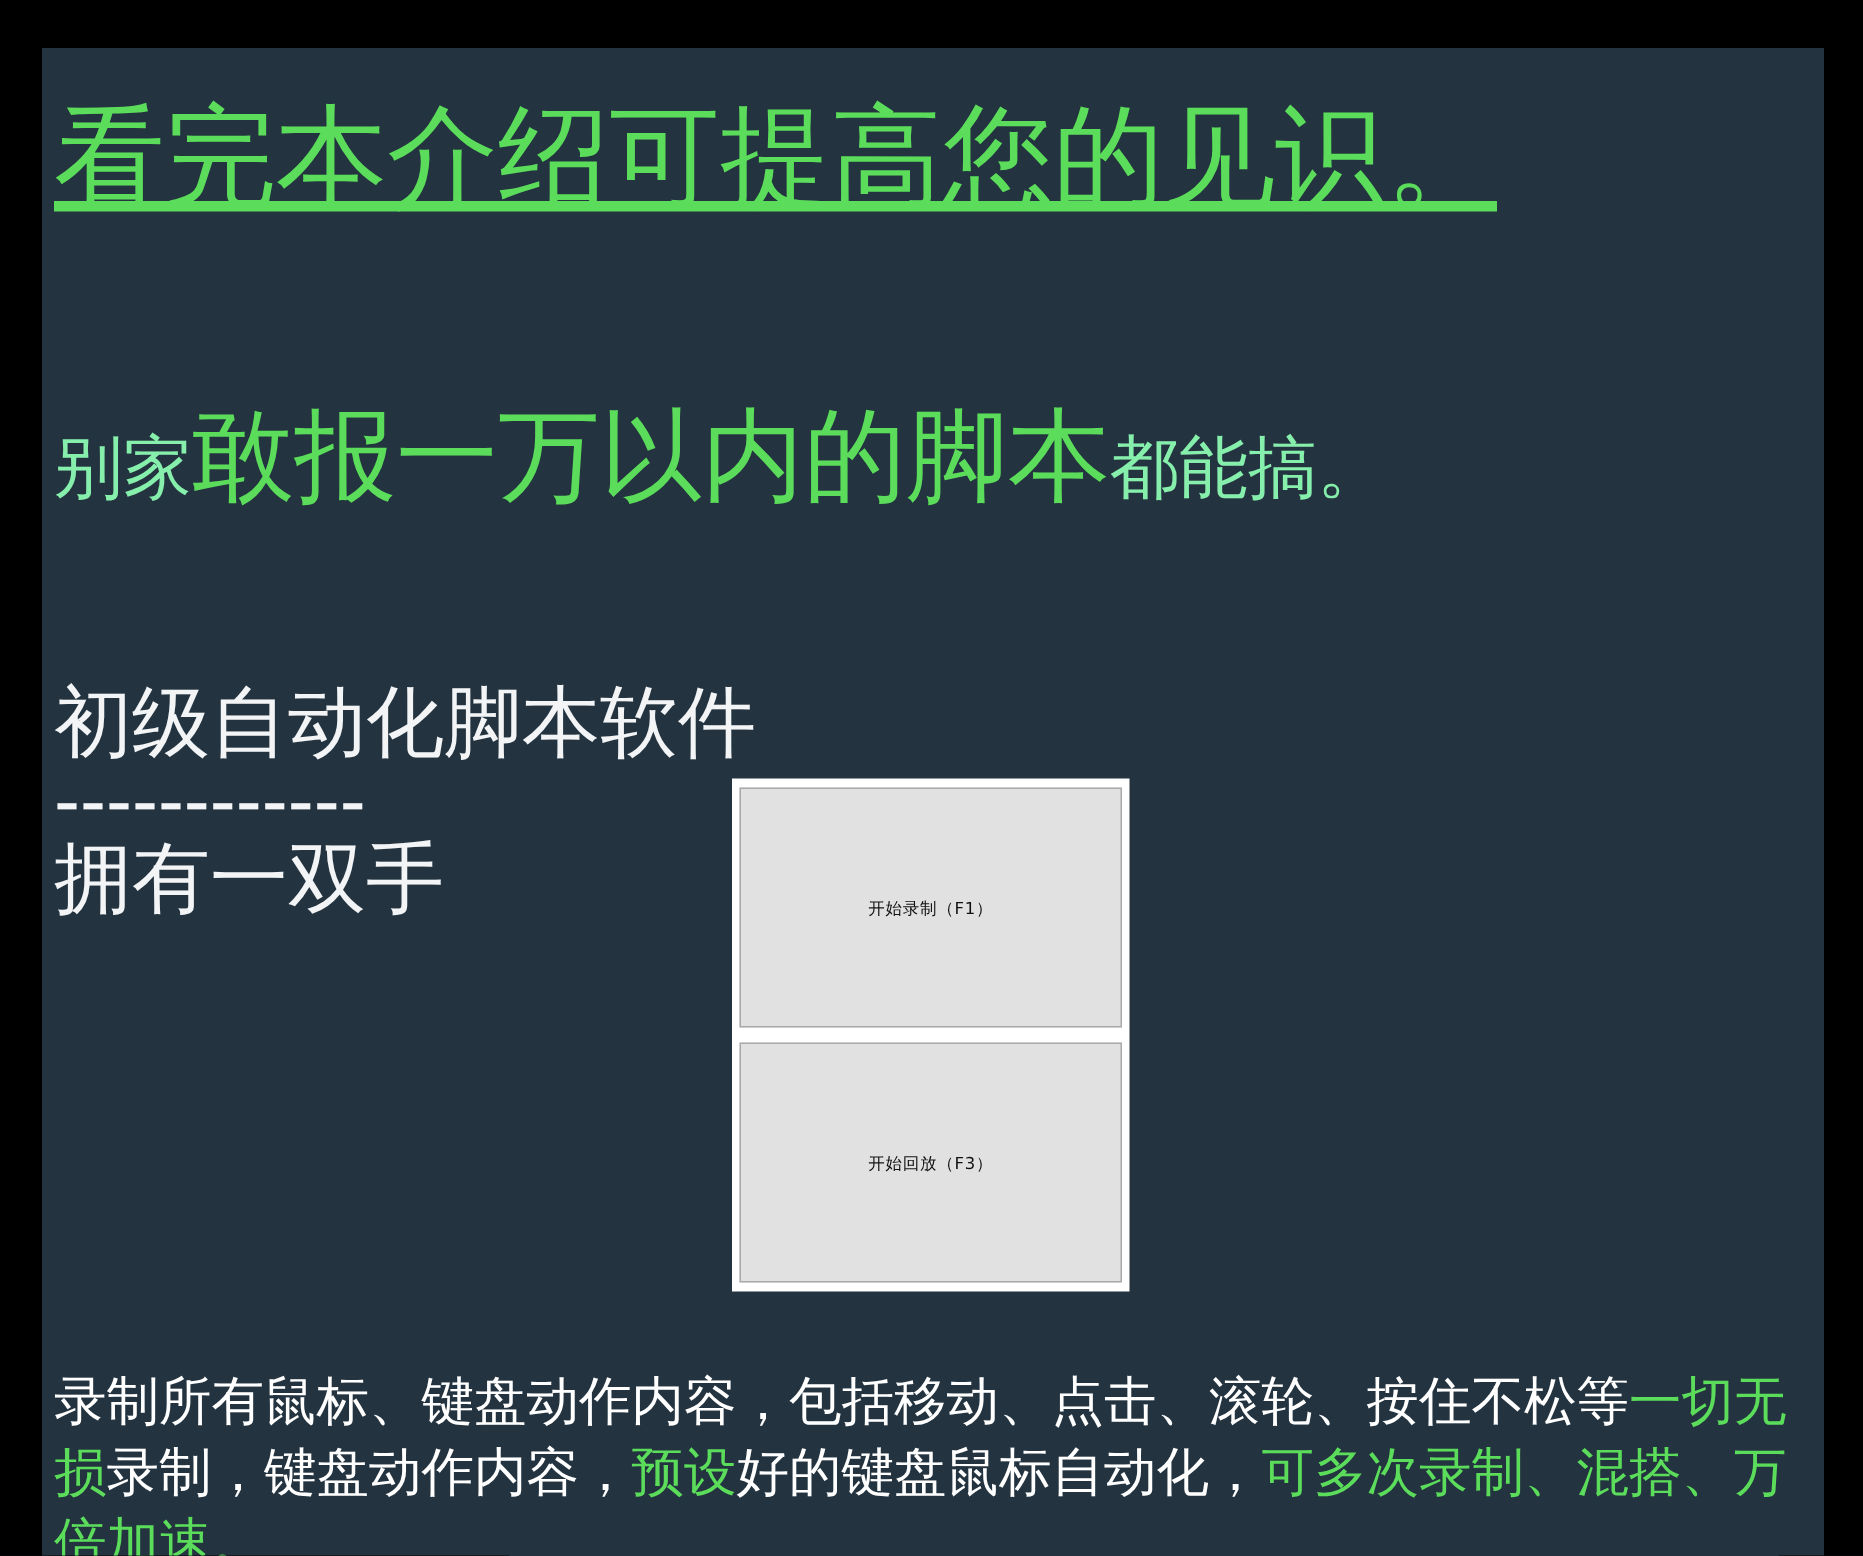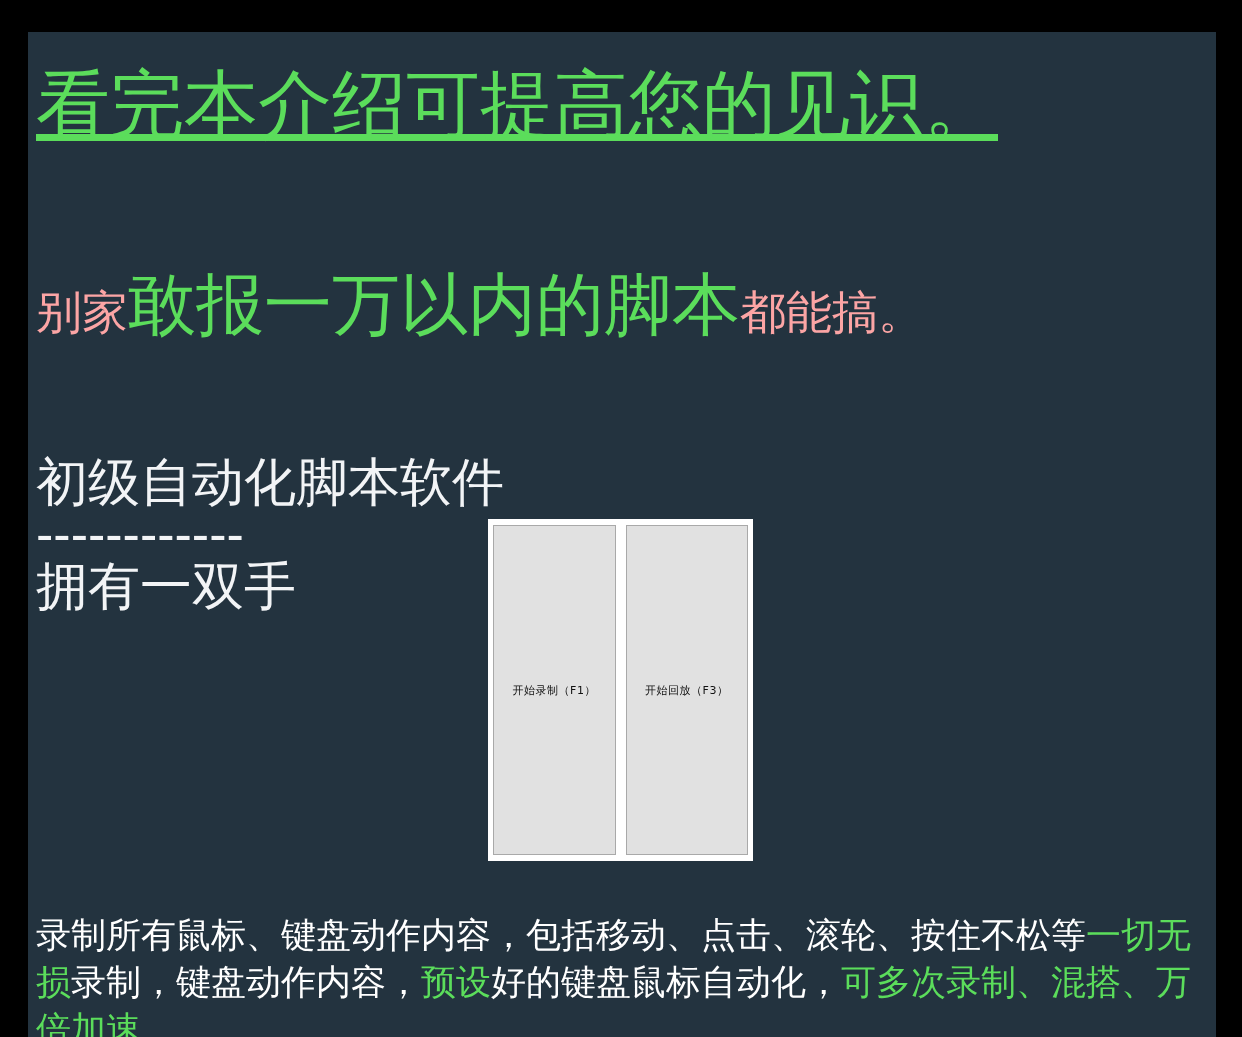--- a/index.html
+++ b/index.html
@@ -49,21 +49,21 @@
   }
 
   
   #line-two {
     top: 238px;
     display: flex;
     align-items: baseline;
   }
   #line-two .small {
     font-size: 46px;
-    color: #fca5a5;
+    color: #86efac;
   }
   #line-two .big {
     font-size: 68px;
     color: #5bdd5b;
   }
 
   
   #line-three {
     top: 424px;
     font-size: 52px;
@@ -82,21 +82,21 @@
   #app-window {
     position: absolute;
     left: 460px;
     top: 487px;
     width: 265px;
     height: 342px;
     background: #ffffff;
     padding: 6px 5px 6px 5px;
     box-sizing: border-box;
     display: flex;
-    flex-direction: row;
+    flex-direction: column;
     gap: 10px;
   }
   .app-btn {
     flex: 1 1 0;
     display: flex;
     align-items: center;
     justify-content: center;
     font-family: "DejaVu Sans", "Liberation Sans", sans-serif;
     font-size: 11px;
     border: 1px solid #a9a9a9;

